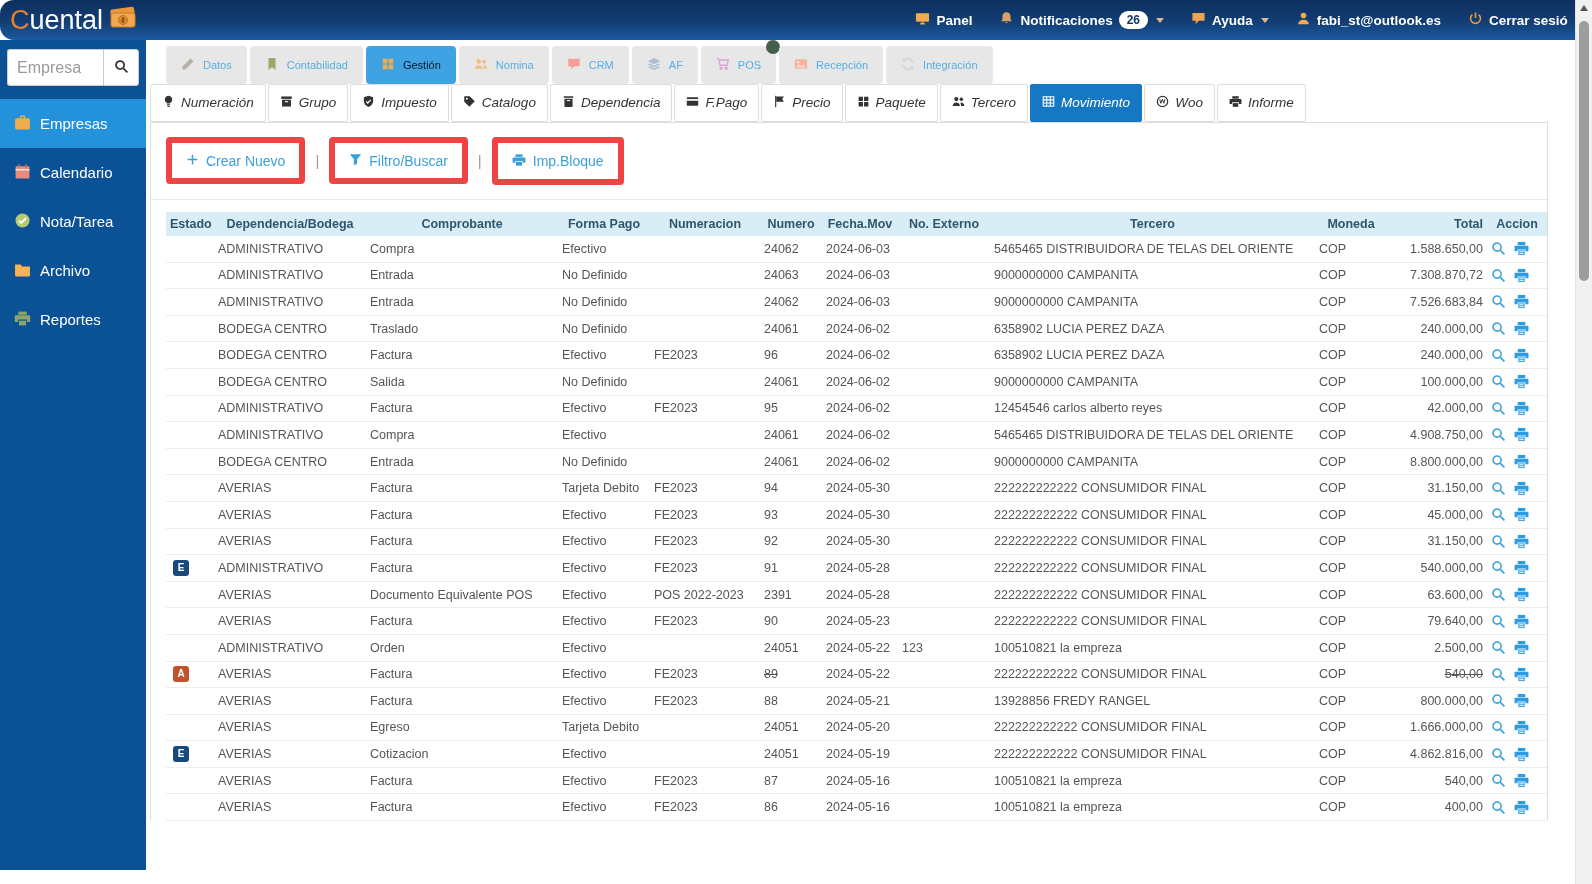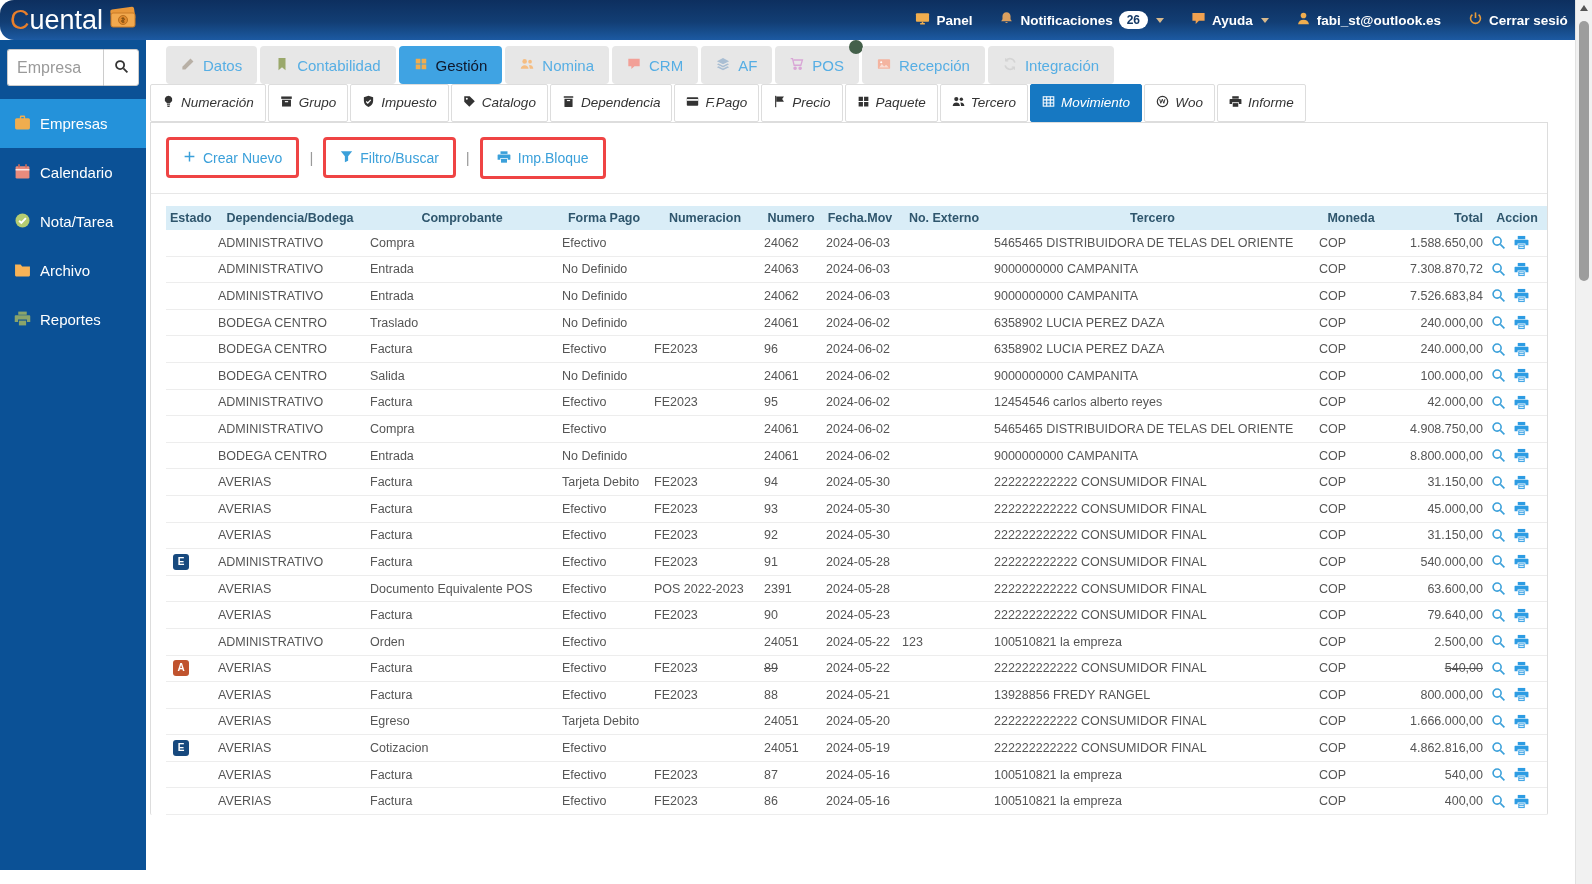--- a/index.html
+++ b/index.html
@@ -28,32 +28,32 @@
   .search-row { display:flex; margin:9px 7px 13px 7px; }
   .search-input { width:96px; height:37px; border:1px solid #ccc; border-right:none; border-radius:3px 0 0 3px; padding:0 9px; font-size:16px; color:#333; outline:none; font-family:inherit; }
   .search-input::placeholder { color:#9a9a9a; }
   .search-btn { width:36px; height:37px; background:#fff; border:1px solid #ccc; border-radius:0 3px 3px 0; display:flex; align-items:center; justify-content:center; cursor:pointer; padding:0; }
   .side-item { display:flex; align-items:center; gap:9px; padding:0 14px; height:49px; color:#fff; font-size:15px; cursor:pointer; }
   .side-item.active { background:var(--sidebar-active,#2492da); }
   .side-item svg { flex:0 0 auto; }
   
   .main { position:absolute; left:146px; top:40px; right:0; bottom:0; background:#fff; }
   .main-tabs { display:flex; gap:3px; padding:6px 0 0 20px; align-items:flex-start; }
-  .mtab { display:flex; align-items:center; gap:8px; background:#e7e7e7; border-radius:4px; padding:11px 15px; font-size:15px; color:#56aee4; cursor:pointer; position:relative; line-height:1; }
+  .mtab { display:flex; align-items:center; gap:8px; background:#e7e7e7; border-radius:4px; padding:11px 15px; font-size:11px; color:#56aee4; cursor:pointer; position:relative; line-height:1; }
   .mtab.active { background:var(--accent,#3fa3e3); color:#0f172a; }
   .mtab .dot { position:absolute; top:-6px; right:-4px; width:14px; height:14px; border-radius:50%; background:var(--pos-dot,#44604a); }
   .page-header { display:flex; align-items:center; gap:11px; padding:17px 0 13px 8px; }
   .page-title { font-size:24px; color:#4f4f4f; font-weight:400; margin:0; }
   .title-badge { background:var(--accent,#3fa3e3); color:#fff; font-size:13px; font-weight:bold; padding:5px 10px; border-radius:4px; letter-spacing:.2px; }
   .sub-tabs { display:flex; padding-left:4px;font-style:italic; }
   .stab { display:flex; align-items:center; gap:6px; background:#fff; border:1px solid #ddd; border-radius:2px; padding:10px 11px; font-size:13.5px; color:#333; cursor:pointer; margin-right:2px; line-height:1; white-space:nowrap; }
   .stab.active { background:var(--subtab-active,#1678c2); border-color:var(--subtab-active,#1678c2); color:#fff; }
   .panel { margin-left:4px; margin-right:44px; border:1px solid #ddd; border-bottom:none; border-radius:0 0 2px 2px; min-height:662px; background:#fff; }
   .toolbar { display:flex; align-items:center; padding:14px 15px; }
-  .btn { display:flex; align-items:center; gap:7px; border:3px solid #ef4444; border-radius:4px; background:#fff; color:var(--link-blue,#3ba0da); font-size:14px; padding:10px 14px; cursor:pointer; line-height:1; font-family:inherit; }
+  .btn { display:flex; align-items:center; gap:7px; border:6px solid #ef4444; border-radius:4px; background:#fff; color:var(--link-blue,#3ba0da); font-size:14px; padding:10px 14px; cursor:pointer; line-height:1; font-family:inherit; }
   .sep { color:#9a9a9a; margin:0 10px; font-size:15px; }
   .toolbar-rule { border-top:1px solid #e7e7e7; height:0; }
   .table-wrap { padding:12px 15px 0 15px; }
   table { width:100%; border-collapse:collapse; table-layout:fixed; }
   th { background:var(--table-header-bg,#d9edf7); font-size:12.5px; color:#2f566d; text-align:center; padding:5px 4px; font-weight:bold; white-space:nowrap; overflow:hidden; }
   td { font-size:12.5px; color:#555; padding:0 4px; height:26.6px; border-bottom:1px solid #ededed; white-space:nowrap; overflow:hidden; }
   th.right, td.right { text-align:right; }
   .estado-badge { display:inline-block; min-width:16px; height:16px; line-height:16px; text-align:center; color:#fff; font-size:10px; font-weight:bold; border-radius:3px; padding:0 2px; margin-left:3px; }
   .struck { text-decoration:line-through; }
   .acts { display:flex; gap:8px; align-items:center; }

